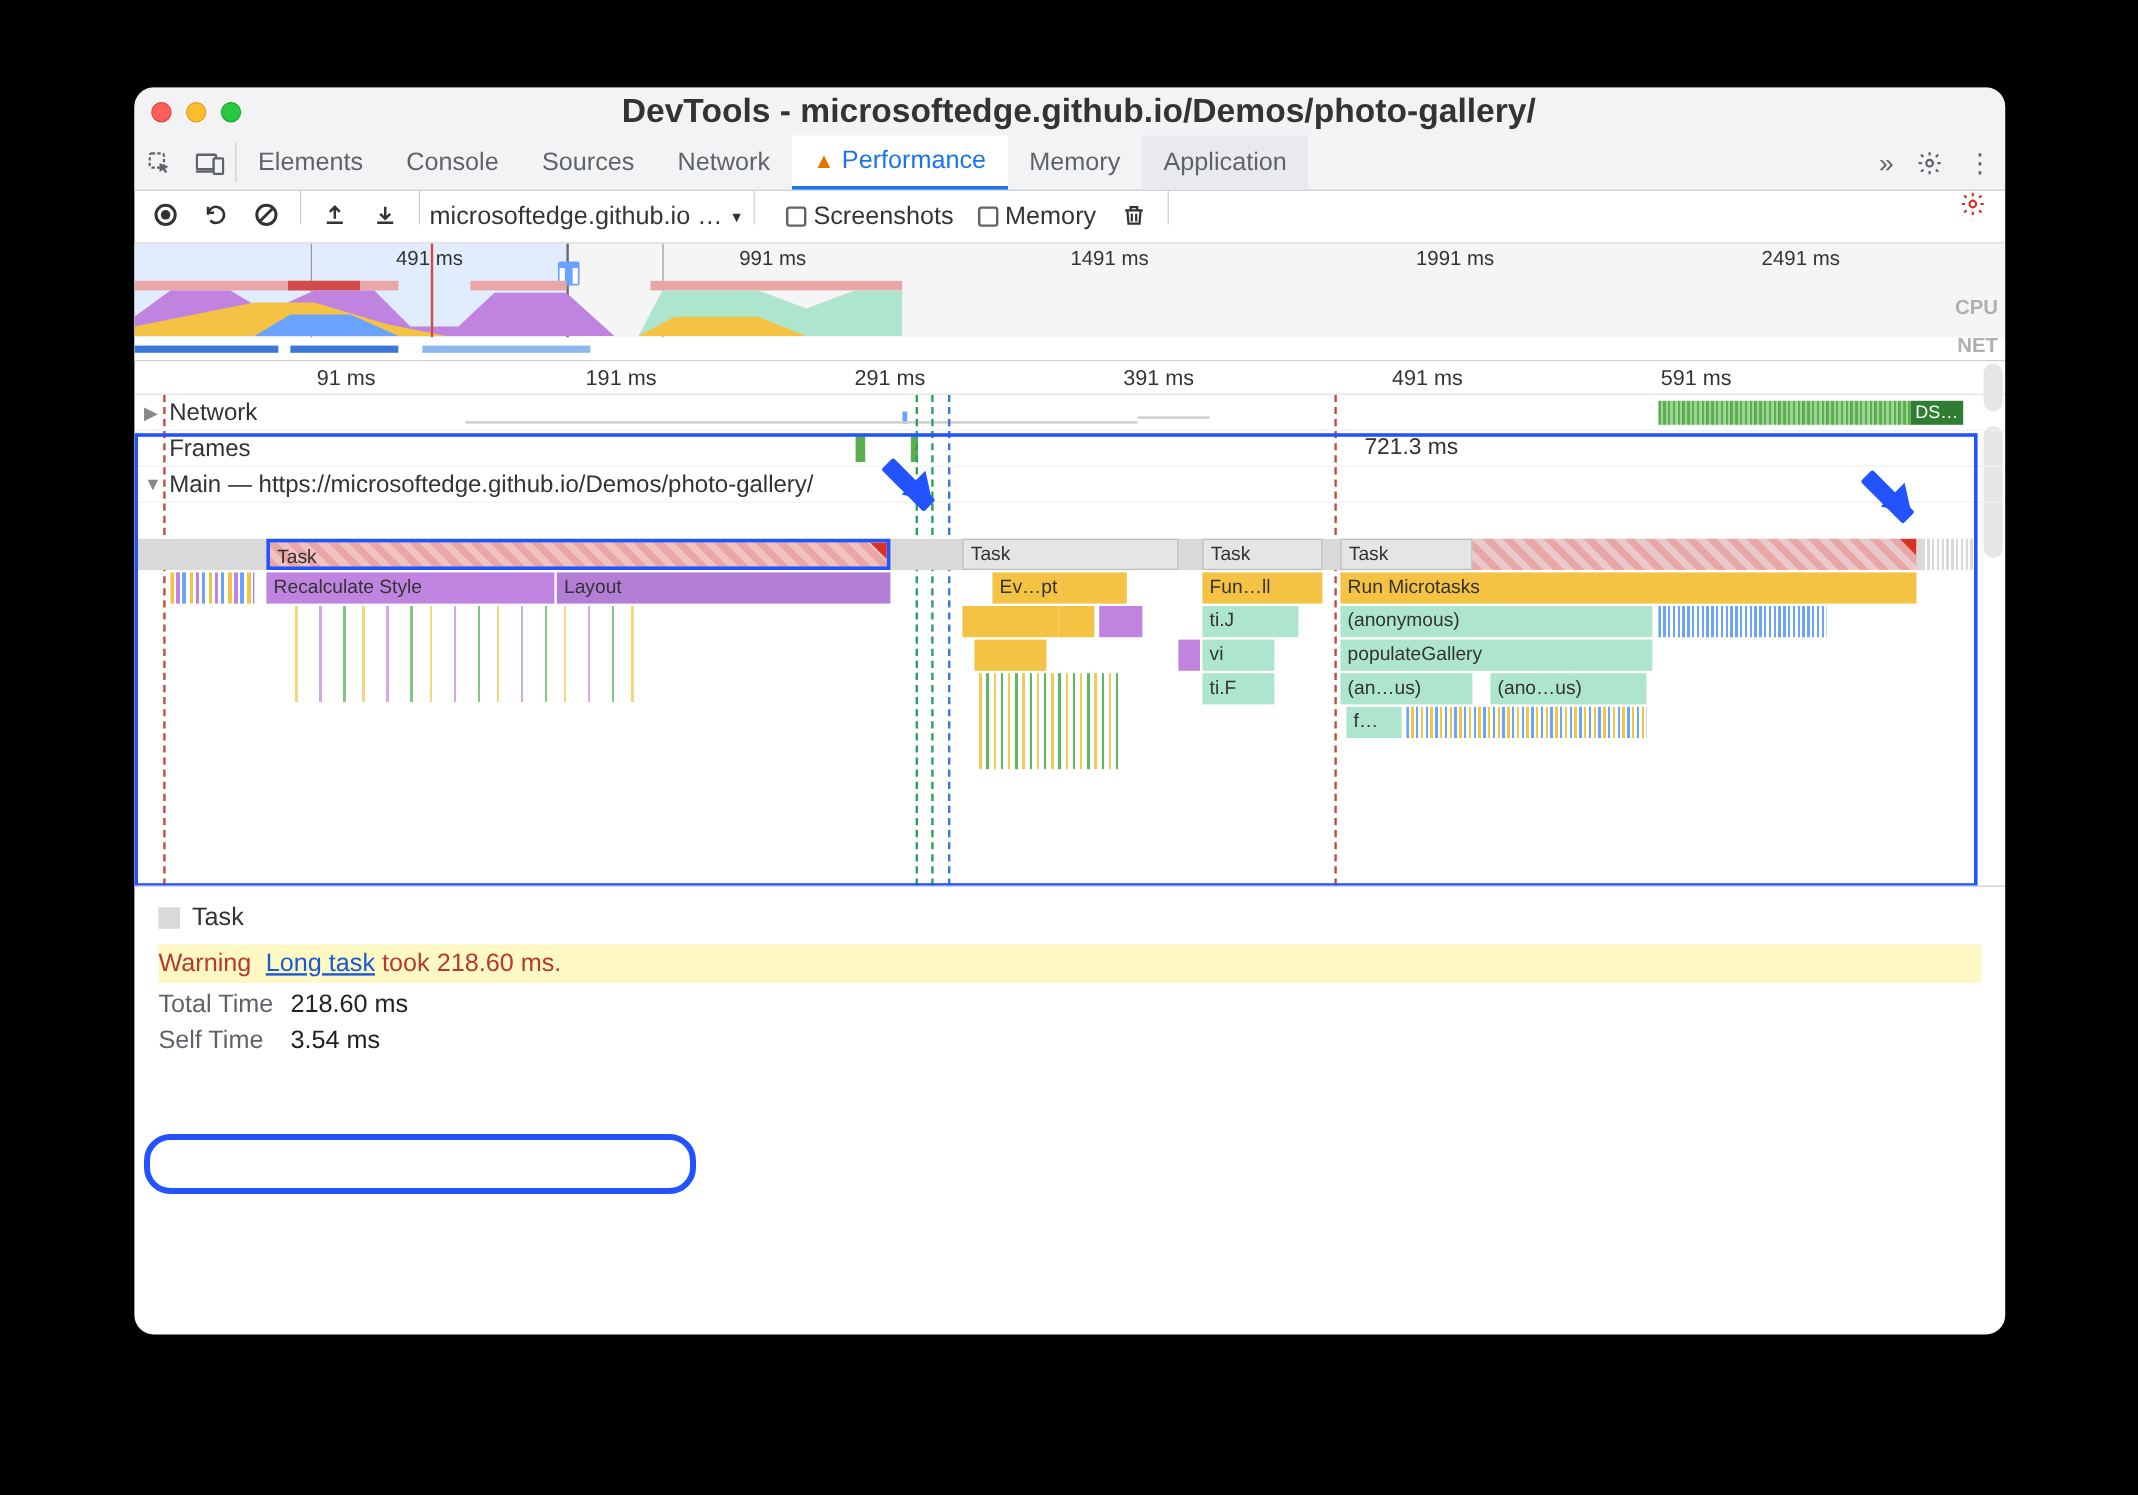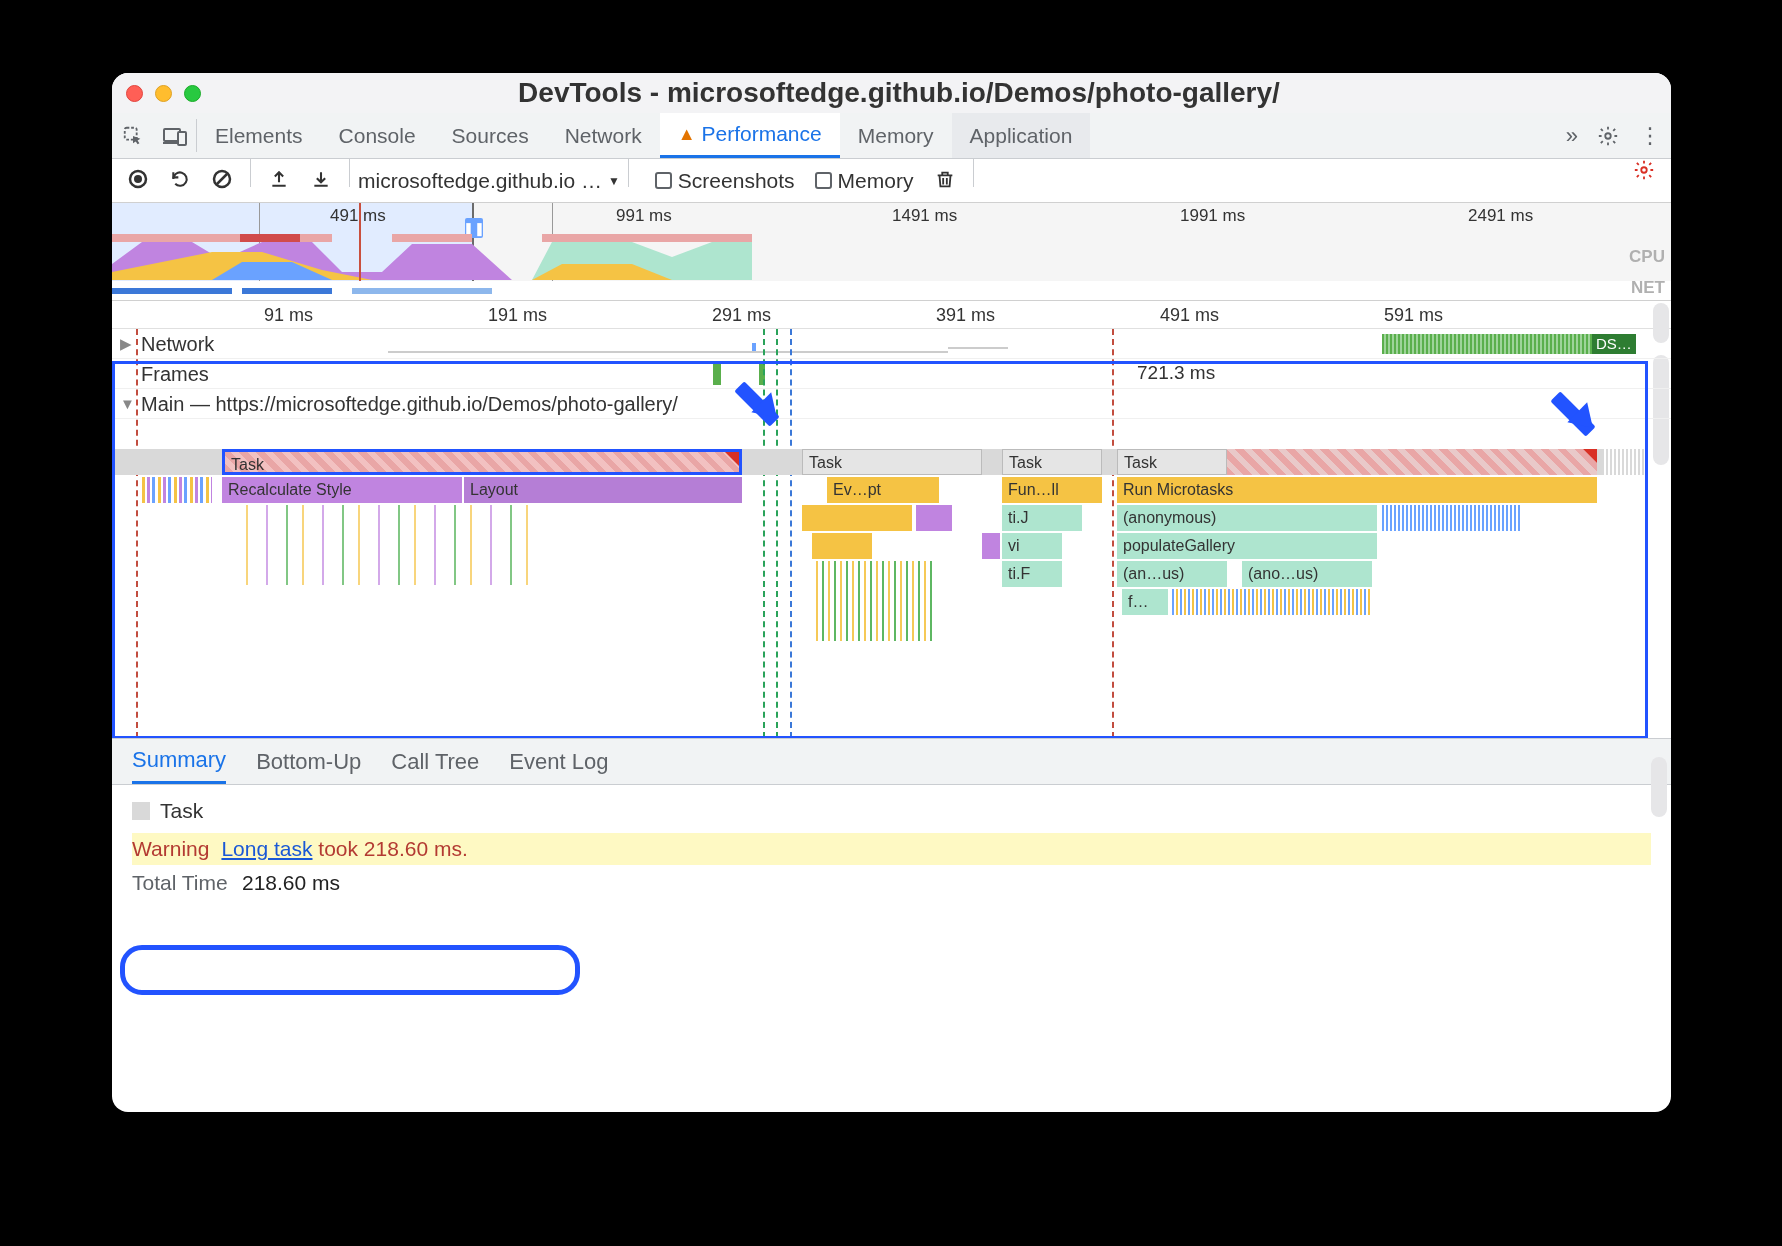--- a/index.html
+++ b/index.html
@@ -324,40 +324,37 @@
       <div class="fr mint" style="left:1130px;top:112px;width:130px;">(ano…us)</div>
 
       <div class="fr mint" style="left:1010px;top:140px;width:46px;">f…</div>
       <div class="stripe" style="left:1060px;top:140px;width:200px;background:repeating-linear-gradient(90deg,#6aa2ff 0 2px,#fff 2px 4px,#f5c344 4px 6px,#fff 6px 8px);"></div>
 
       <div class="stripe" style="left:120px;top:56px;width:300px;height:80px;background:repeating-linear-gradient(90deg,transparent 0 14px,#f5c344 14px 16px,transparent 16px 34px,#c084e0 34px 36px,transparent 36px 54px,#4caf50 54px 56px);opacity:0.7"></div>
       <div class="stripe" style="left:700px;top:112px;width:120px;height:80px;background:repeating-linear-gradient(90deg,transparent 0 4px,#f5c344 4px 6px,transparent 6px 10px,#4caf50 10px 12px);opacity:0.9"></div>
     </div>
   </div>
 
-  <div class="b-tabs">
-    <div class="b-tab active">Summary</div>
-    <div class="b-tab">Bottom-Up</div>
-    <div class="b-tab">Call Tree</div>
-    <div class="b-tab">Event Log</div>
-    <div class="scroll-ind" style="position:absolute;right:4px;top:684px;height:60px;"></div>
-  </div>
 
   <div class="summary">
     <div class="sum-title">
       <div class="sum-sw"></div>
       <span>Task</span>
     </div>
     <div class="warn-row">
       <span>Warning</span>
       <span>
         <a href="#">Long task</a><span> took 218.60 ms.</span>
       </span>
     </div>
     <div class="kv">
         <span style="width:110px">Total Time</span>
         <span class="v">218.60 ms</span>
       </div>
+    <div class="kv">
+        <span style="width:110px">Self Time</span>
+        <span class="v">3.54 ms</span>
+      </div>
   </div>
 
   <div class="highlight-ann" style="left:8px;top:872px;width:460px;height:50px;"></div>
 
 </div>
 
 </body></html>

